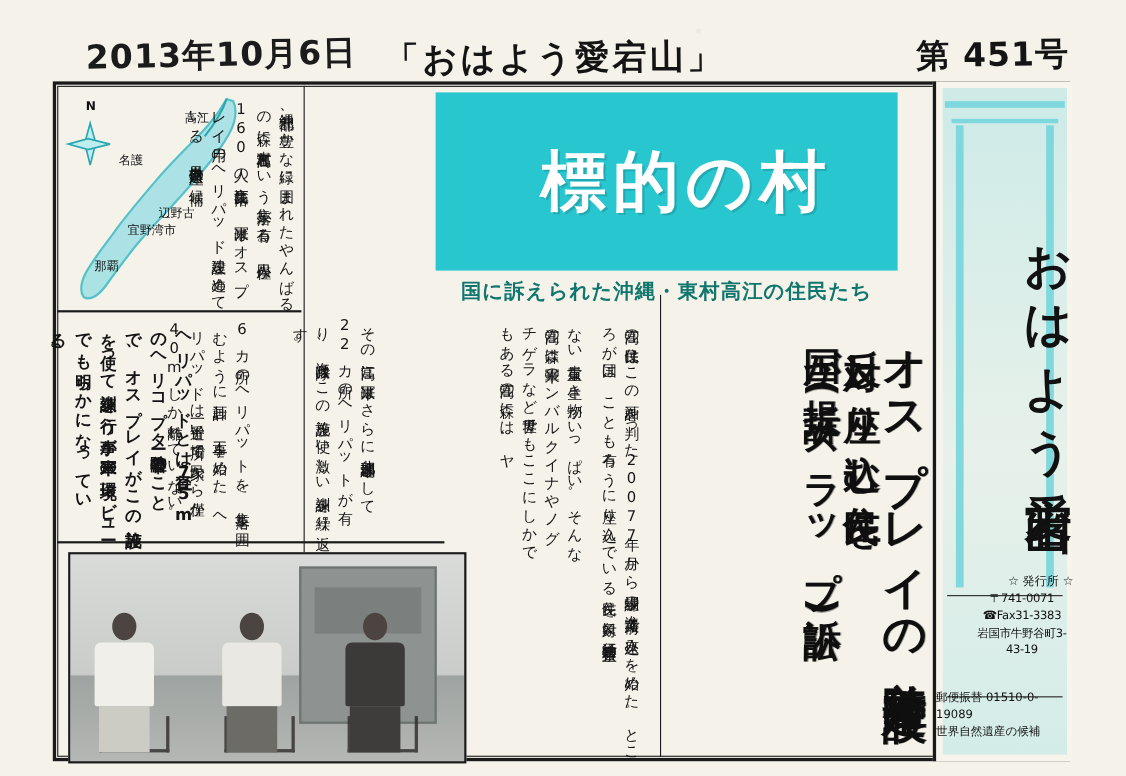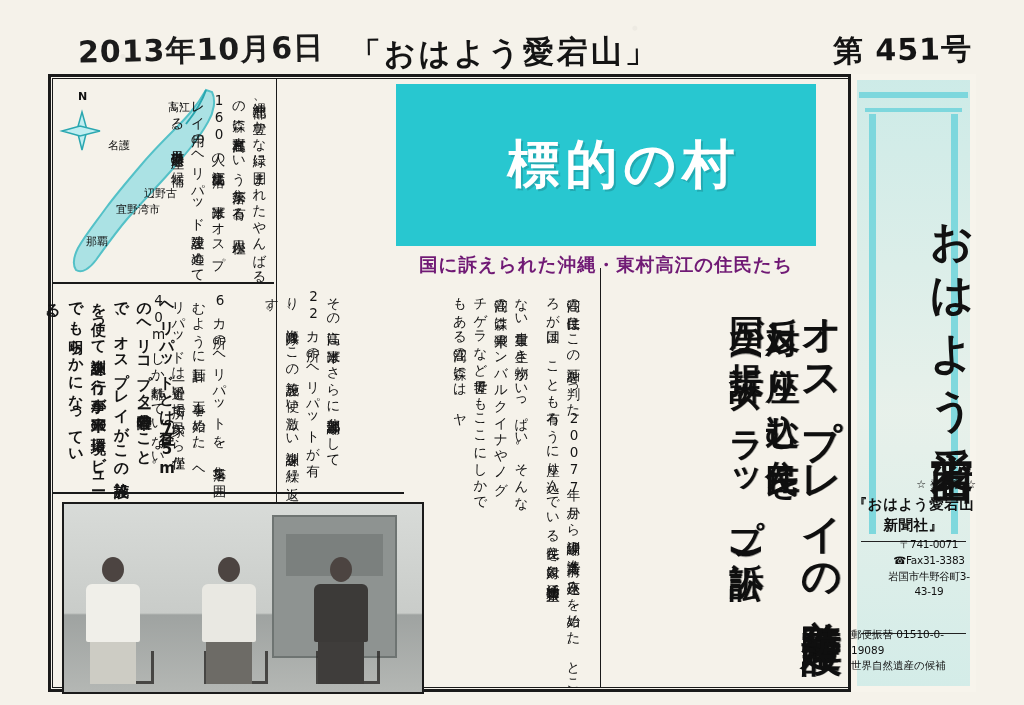--- a/index.html
+++ b/index.html
@@ -172,34 +172,34 @@
     background: #28c7d0;
     overflow: hidden;
   }
   .hero-text {
     position: absolute;
     inset: 0;
     display: flex;
     align-items: center;
     justify-content: center;
     color: #ffffff;
-    font-size: 52px;
+    font-size: 60px;
     font-weight: bold;
     letter-spacing: 6px;
     text-shadow: 2px 2px 0 rgba(0,0,0,0.15);
     margin-left: 36px;
   }
   .hero-caption {
     position: absolute;
     left: 396px; top: 252px;
     width: 420px;
     text-align: center;
     font-size: 18.5px;
     font-weight: bold;
-    color: #701a75;
+    color: #0f766e;
     letter-spacing: 1px;
   }
 
   
   .map {
     position: absolute;
     left: 56px; top: 82px;
     width: 196px; height: 196px;
   }
   .map svg { display: block; }
@@ -381,21 +381,20 @@
     <div class="np-bar" style="left:8px; right:8px; top:18px; height:6px;"></div>
     <div class="np-bar" style="left:14px; right:14px; top:34px; height:4px;"></div>
     <div class="np-bar" style="left:18px; width:7px; top:40px; height:420px;"></div>
     <div class="np-bar" style="right:18px; width:7px; top:40px; height:420px;"></div>
 
     <div class="np-title">おはよう愛宕山</div>
 
     <div class="np-rule" style="bottom:150px;"></div>
     <div class="np-pub">
       <div class="star">☆ 発行所 ☆</div>
-      <div class="pubname">『おはよう愛宕山新聞社』</div>
       <div class="addr">〒741-0071 ☎Fax31-3383</div>
       <div class="addr">岩国市牛野谷町3-43-19</div>
     </div>
     <div class="np-rule" style="bottom:58px;"></div>
     <div class="np-foot">
       <div>郵便振替 01510-0-19089</div>
       <div>世界自然遺産の候補</div>
     </div>
   </div>
 

